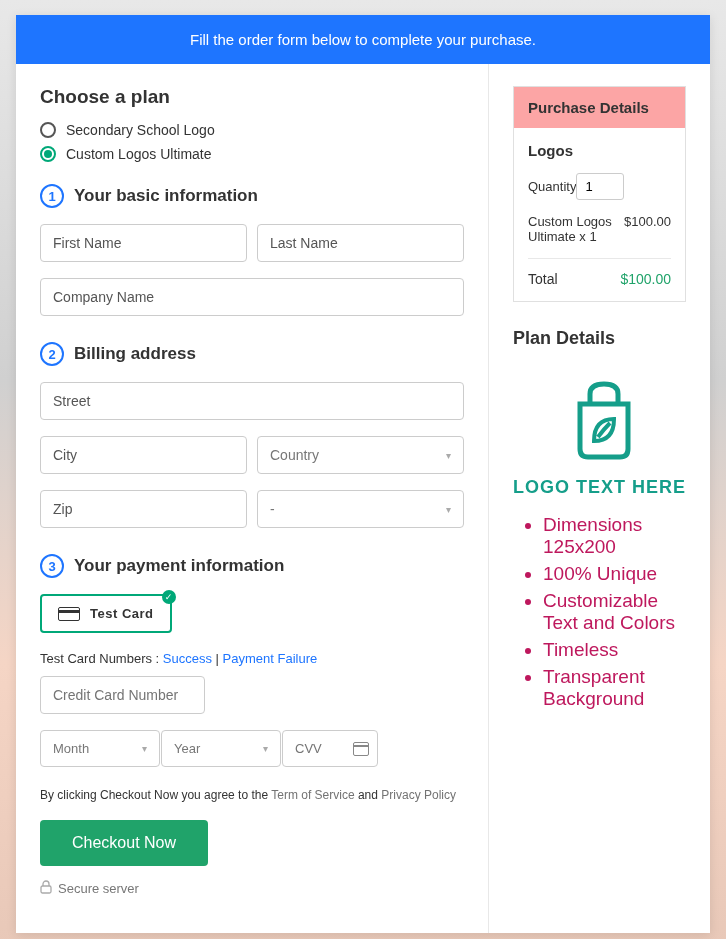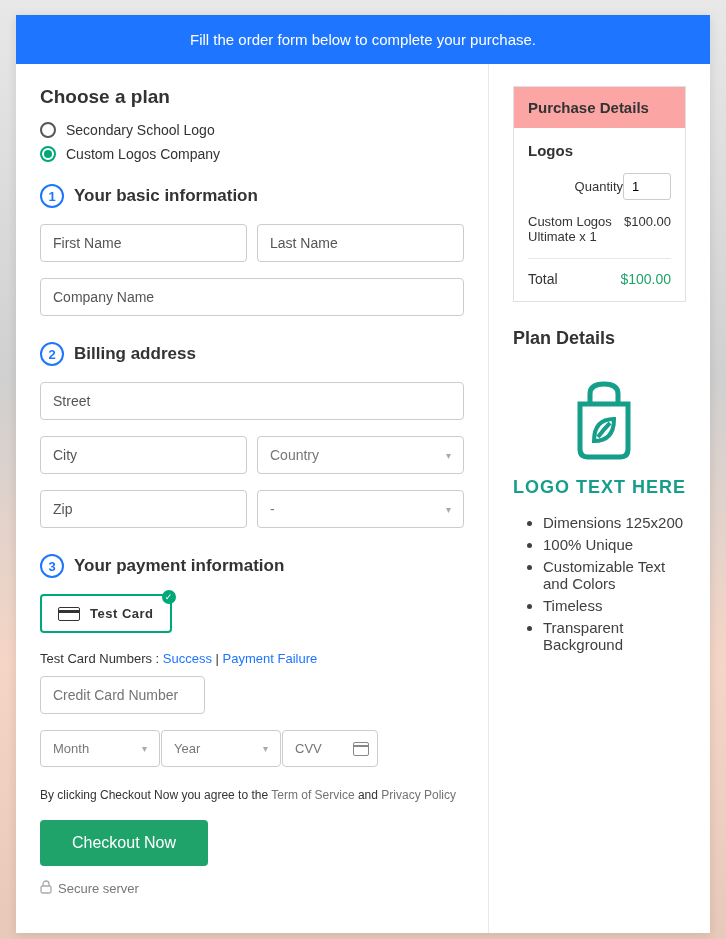--- a/index.html
+++ b/index.html
@@ -38,51 +38,51 @@
 .cvv-icon::before { content:''; position:absolute; top:2px; left:0; right:0; height:2px; background:#888; }
 .terms { font-size: 12px; color: #333; margin-bottom: 18px; }
 .terms a { color: #737373; text-decoration: none; }
 .checkout-btn { background: #20a36a; color: #fff; border: none; border-radius: 4px; padding: 14px 32px; font-size: 16px; font-weight: 500; cursor: pointer; margin-bottom: 14px; }
 .secure { display: flex; align-items: center; font-size: 13px; color: #777; margin-bottom: 6px; }
 .lock-icon { margin-right: 6px; color:#aaa; }
 .pd-box { border: 1px solid #e0e0e0; margin-bottom: 26px; }
 .pd-head { background: #fca5a5; padding: 12px 14px; font-weight: 600; font-size: 15px; }
 .pd-body { padding: 14px; }
 .pd-title { font-weight: 700; font-size: 15px; margin-bottom: 14px; }
-.pd-row { display: flex; justify-content: flex-end; align-items: center; margin-bottom: 14px; font-size: 13px; }
+.pd-row { display: flex; justify-content: flex-start; align-items: center; margin-bottom: 14px; font-size: 13px; }
 .qty-input { width: 48px; border: 1px solid #ccc; border-radius: 3px; padding: 5px 8px; font-size: 13px; text-align: left; }
 .pd-item { display:flex; justify-content:space-between; font-size:13px; padding-bottom:14px; border-bottom:1px solid #e8e8e8; margin-bottom: 12px; }
 .pd-item-name { flex:1; padding-right:10px; }
 .pd-total { display:flex; justify-content:space-between; font-weight:400; font-size:14px; }
 .pd-total-val { color:#20a36a; }
 .plan-title { font-size: 18px; font-weight: 600; margin-bottom: 20px; }
 .logo-area { text-align: center; margin-bottom: 16px; }
 .logo-svg { display: block; margin: 0 auto 8px; }
 .logo-text { color: #159e8a; font-weight: 700; font-size: 18px; letter-spacing: 1px; }
-.features { list-style: disc; padding-left: 30px; font-size: 15px; color: #404040; }
+.features { list-style: disc; padding-left: 30px; font-size: 19px; color: #be185d; }
 .features li { margin-bottom: 5px; }
 .cc-input { width: 165px; border: 1px solid #ccc; border-radius: 4px; padding: 10px 12px; font-size: 14px; margin-bottom: 16px; }
 </style>
 </head>
 <body>
 
 <div class="container">
   <div class="banner">Fill the order form below to complete your purchase.</div>
   <div class="content">
     <div class="left">
 
       <h2>Choose a plan</h2>
       <div class="radio-group">
         <div class="radio-item">
           <span class="radio-circle"></span>
           <span>Secondary School Logo</span>
         </div>
         <div class="radio-item">
           <span class="radio-circle selected"></span>
-          <span>Custom Logos Company</span>
+          <span>Custom Logos Ultimate</span>
         </div>
       </div>
 
       <div class="section-head">
         <span class="step-num">1</span>
         <span class="section-title">Your basic information</span>
       </div>
       <div class="row">
         <input class="input" placeholder="First Name" style="">
         <input class="input" placeholder="Last Name" style="">

